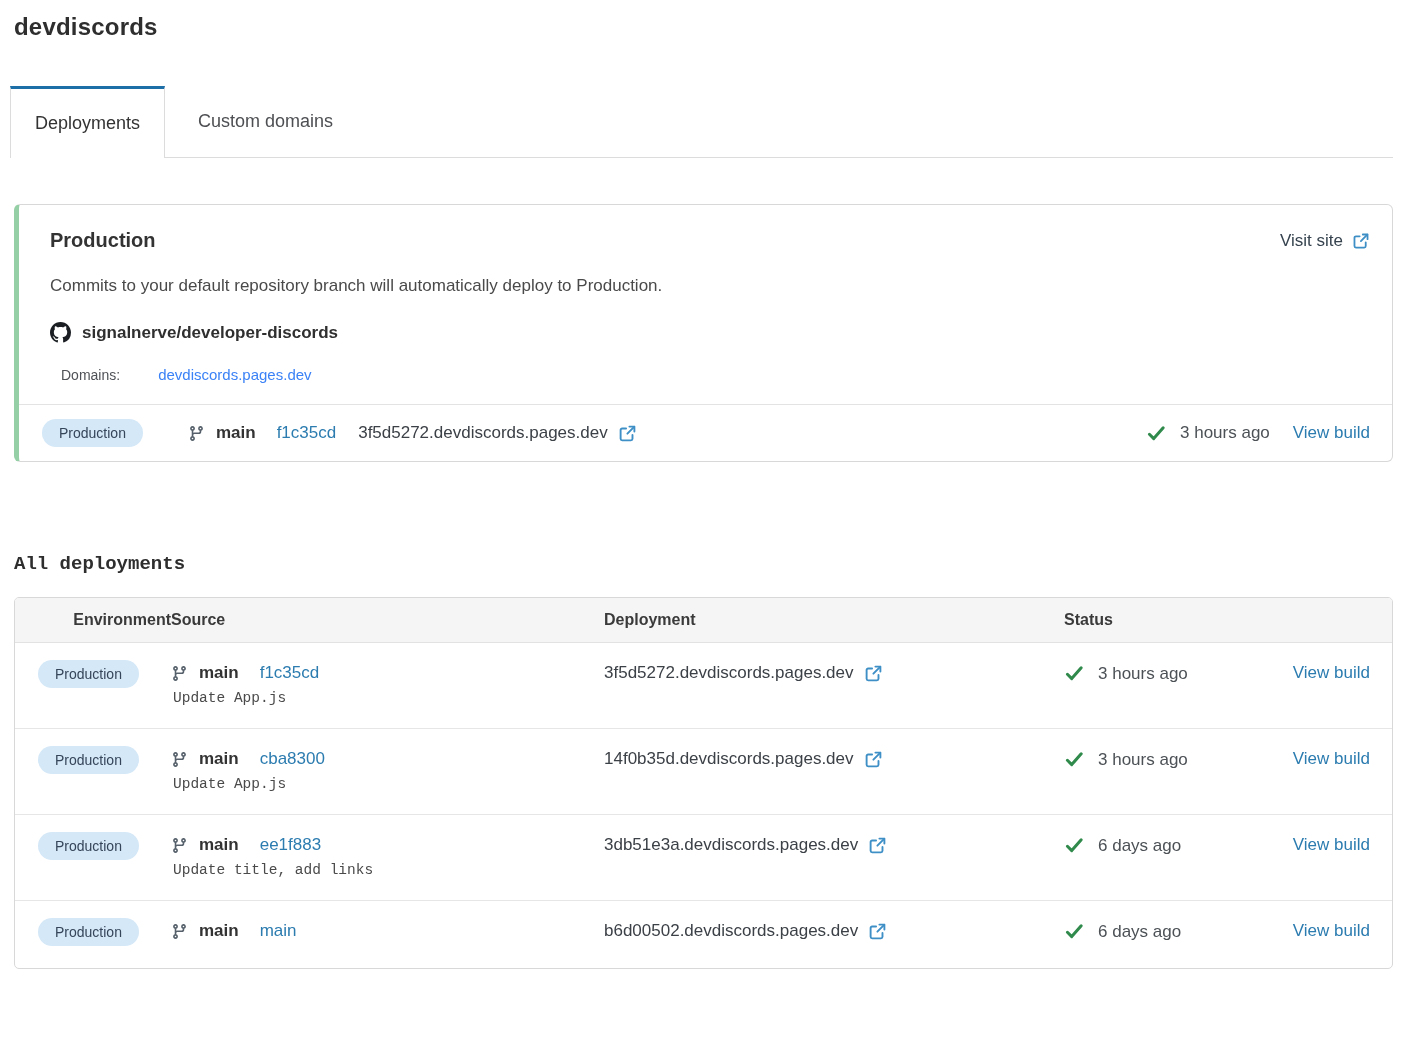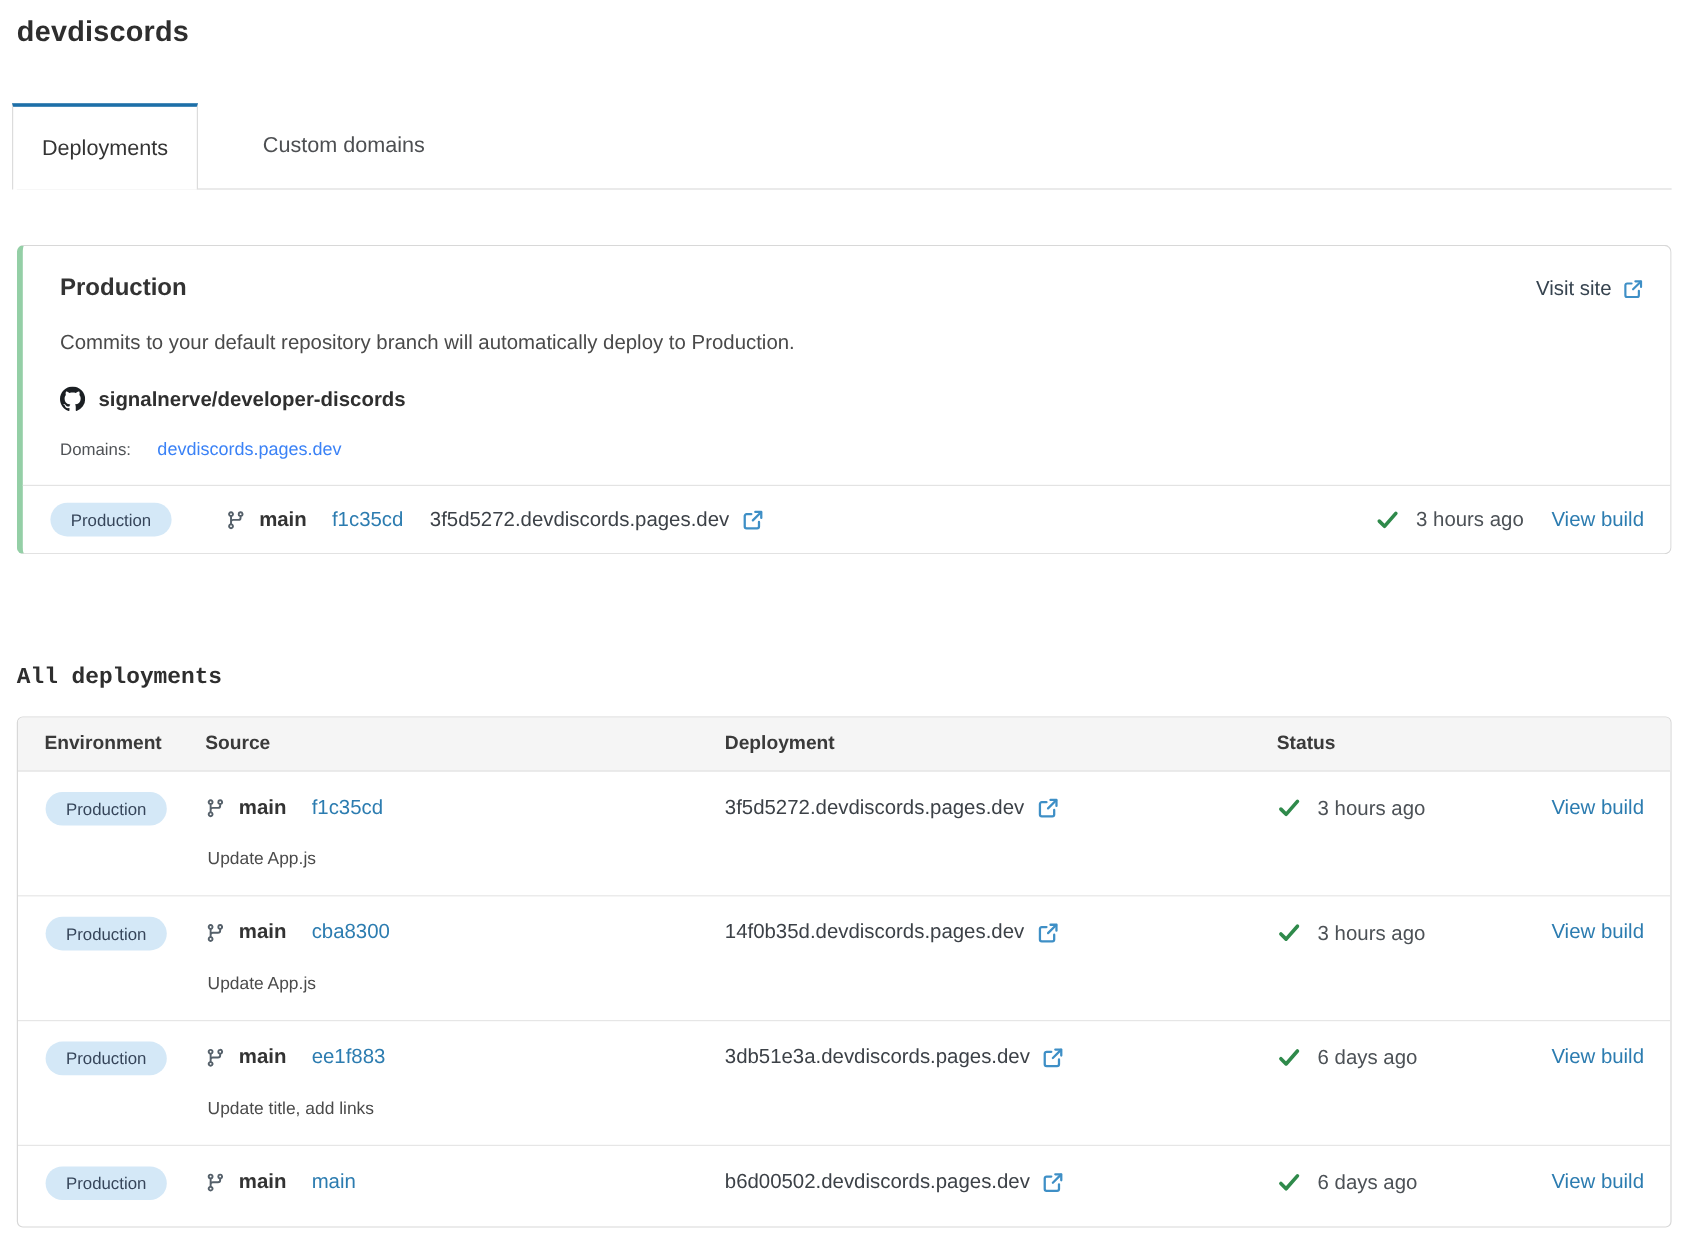--- a/index.html
+++ b/index.html
@@ -18,21 +18,21 @@
   *{box-sizing:border-box;margin:0;padding:0;}
   html,body{background:#ffffff;}
   body{
     width:1413px;height:1037px;overflow:hidden;
     font-family:"Liberation Sans","DejaVu Sans",sans-serif;
     color:var(--text-dark);
     padding:13px 20px 0 14px;
   }
   .page-title{font-size:24px;font-weight:700;color:#2e2e2e;letter-spacing:.2px;}
   
-  .tabbar{display:flex;align-items:flex-end;margin-top:45px;border-bottom:1px solid #dcdcdc;width:1379px;gap:21px;}
+  .tabbar{display:flex;align-items:flex-end;margin-top:45px;border-bottom:1px solid #dcdcdc;width:1379px;}
   .tab{
     font-size:18px;color:#4d4f52;height:71px;display:flex;align-items:center;
     padding:0 33px;cursor:pointer;background:transparent;border:none;
   }
   .tab.active{
     color:#333;background:#fff;
     border:1px solid #dcdcdc;border-top:3px solid var(--tab-blue);border-bottom:none;
     margin-bottom:-1px;padding:0 24px;height:72px;margin-left:-4px;
   }
   
@@ -40,21 +40,21 @@
     width:1379px;margin-top:46px;border:1px solid var(--border);
     border-left:5px solid var(--card-green);border-radius:6px;
     background:#fff;
   }
   .card-body{padding:24px 22px 0 31px;}
   .card-head{display:flex;justify-content:space-between;align-items:center;}
   .card-title{font-size:20px;font-weight:700;color:#333;}
   .visit-site{display:flex;align-items:center;gap:9px;text-decoration:none;font-size:17px;color:#36434f;cursor:pointer;}
   .desc{margin-top:24px;font-size:17px;color:var(--text-gray);}
   .repo-row{margin-top:26px;display:flex;align-items:center;gap:11px;font-size:17px;font-weight:700;color:#2f2f2f;}
-  .domains-row{margin-top:23px;display:flex;align-items:baseline;gap:22px;}
+  .domains-row{margin-top:23px;display:flex;align-items:baseline;gap:38px;margin-left:11px;}
   .domains-label{font-size:14px;color:#4f5256;}
   .domains-value{font-size:15px;color:#3b82f6;}
   .card-divider{border-top:1px solid #e3e3e3;margin-top:21px;}
   .prod-row{display:flex;align-items:center;padding:13px 22px 13px 23px;height:56px;}
   .badge{
     background:var(--badge-bg);color:var(--badge-text);
     font-size:14px;padding:6px 17px;border-radius:14px;white-space:nowrap;display:inline-block;
   }
   .src-group{display:flex;align-items:center;margin-left:45px;}
   .branch-icon{color:#55606a;display:inline-flex;margin-right:11px;}
@@ -65,26 +65,26 @@
   .prod-row .deploy-link{margin-left:22px;}
   .right-group{margin-left:auto;display:flex;align-items:center;gap:23px;}
   .status-group{display:flex;align-items:center;gap:13px;}
   .time{font-size:17px;color:#4c5156;}
   
   .section-title{margin-top:91px;font-size:19px;font-weight:700;color:#2e2e2e;font-family:Liberation Mono, monospace;}
   .table{width:1379px;margin-top:22px;border:1px solid var(--border);border-radius:5px;overflow:hidden;background:#fff;}
   .thead,.trow{display:grid;grid-template-columns:156px 433px 460px 218px 1fr;}
   .thead{background:var(--header-bg);height:45px;align-items:center;border-bottom:1px solid #e2e2e2;}
   .th{font-size:16px;font-weight:700;color:#3a3a3a;}
-  .th:first-child{padding-left:22px;}
+  .th:first-child{padding-left:22px;text-align:right;}
   .trow{align-items:flex-start;padding:20px 0 22px 0;border-bottom:1px solid var(--row-divider);}
   .trow:last-child{border-bottom:none;}
   .cell-env{padding-left:23px;margin-top:-3px;}
   .cell-source .source-top{display:flex;align-items:center;}
-  .commit-msg{margin-top:25px;font-size:14.5px;color:#4a4a4a;padding-left:2px;}
+  .commit-msg{margin-top:7px;font-size:14.5px;color:#4a4a4a;padding-left:2px;font-family:Liberation Mono, monospace;}
   .commit-msg:empty{display:none;}
   .cell-status{display:flex;align-items:center;gap:13px;}
   .cell-action{text-align:right;padding-right:22px;}
   .icon{display:inline-flex;flex:none;}
 </style>
 </head>
 <body>
 
 <h1 class="page-title">devdiscords</h1>
 

